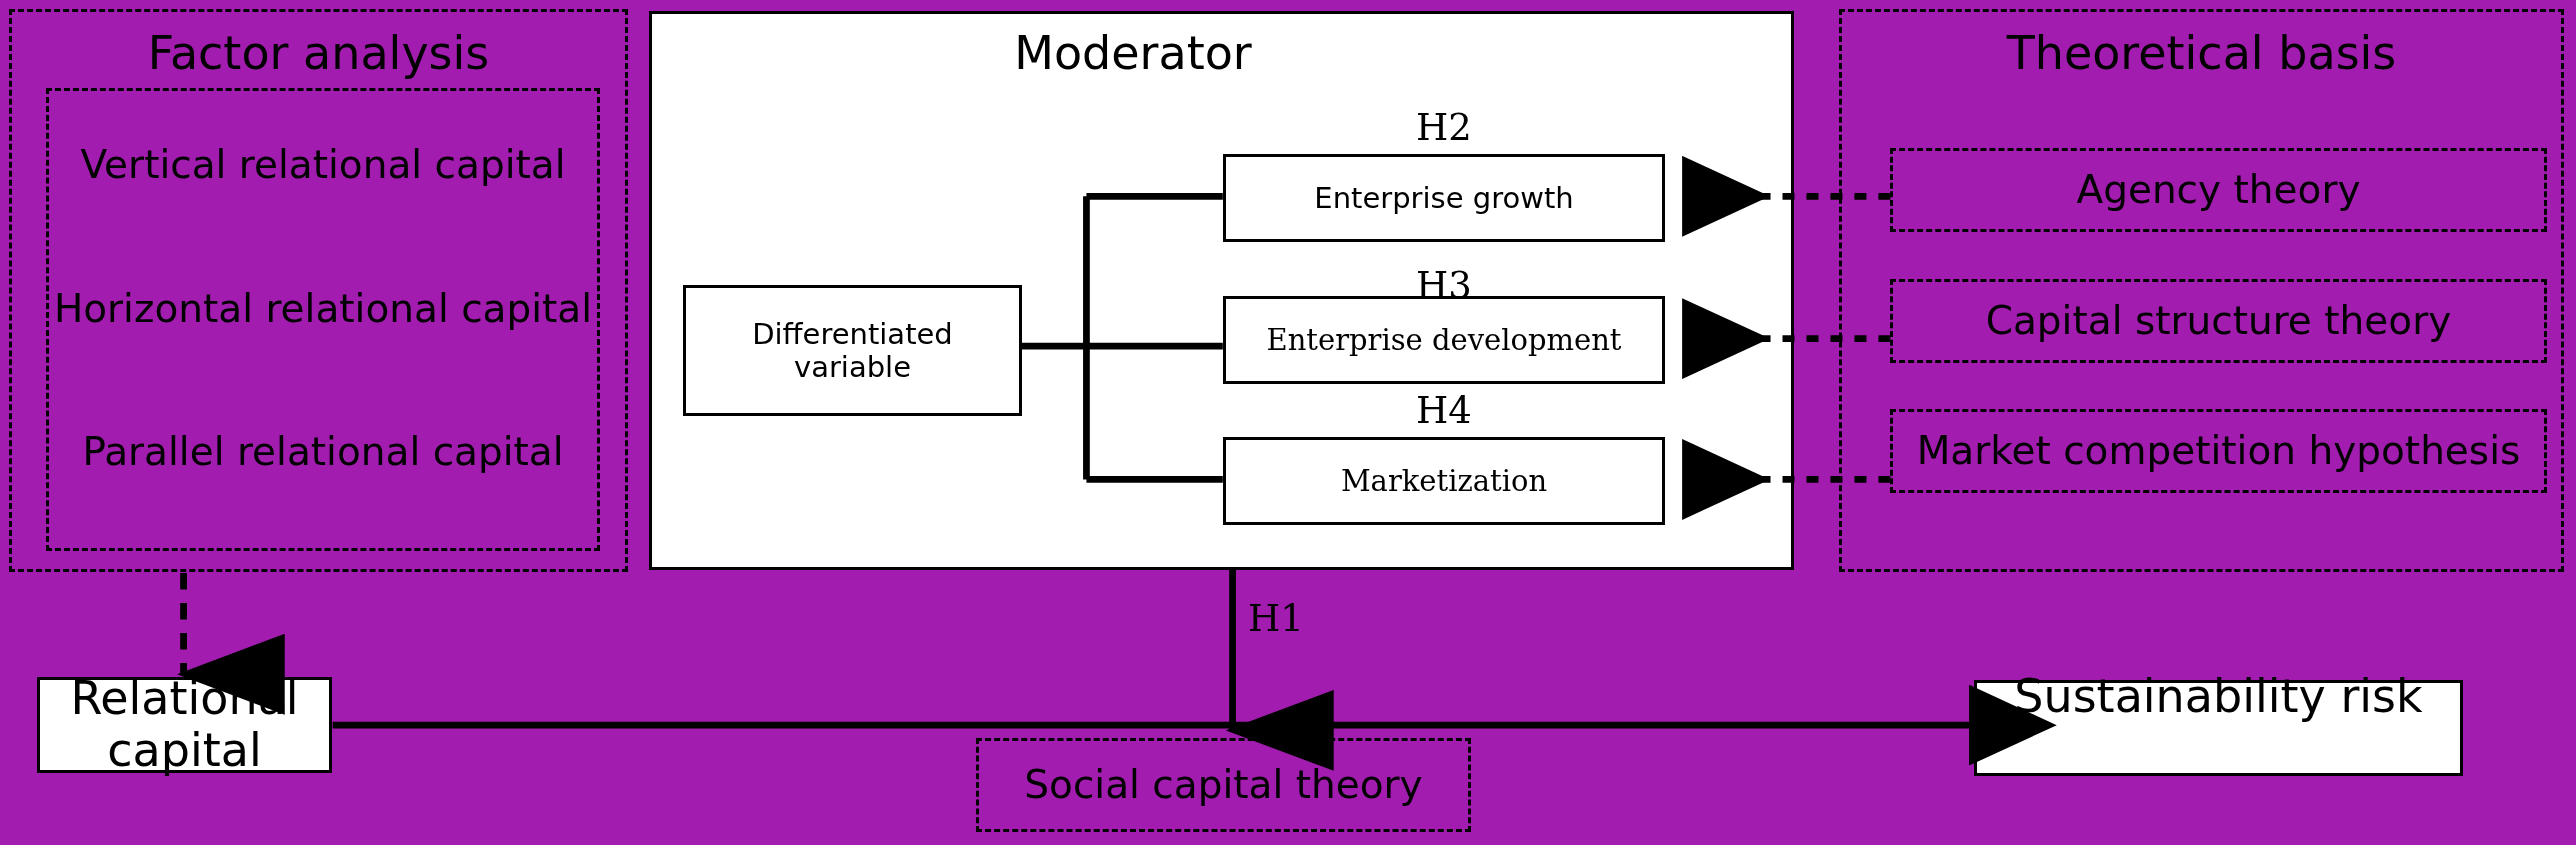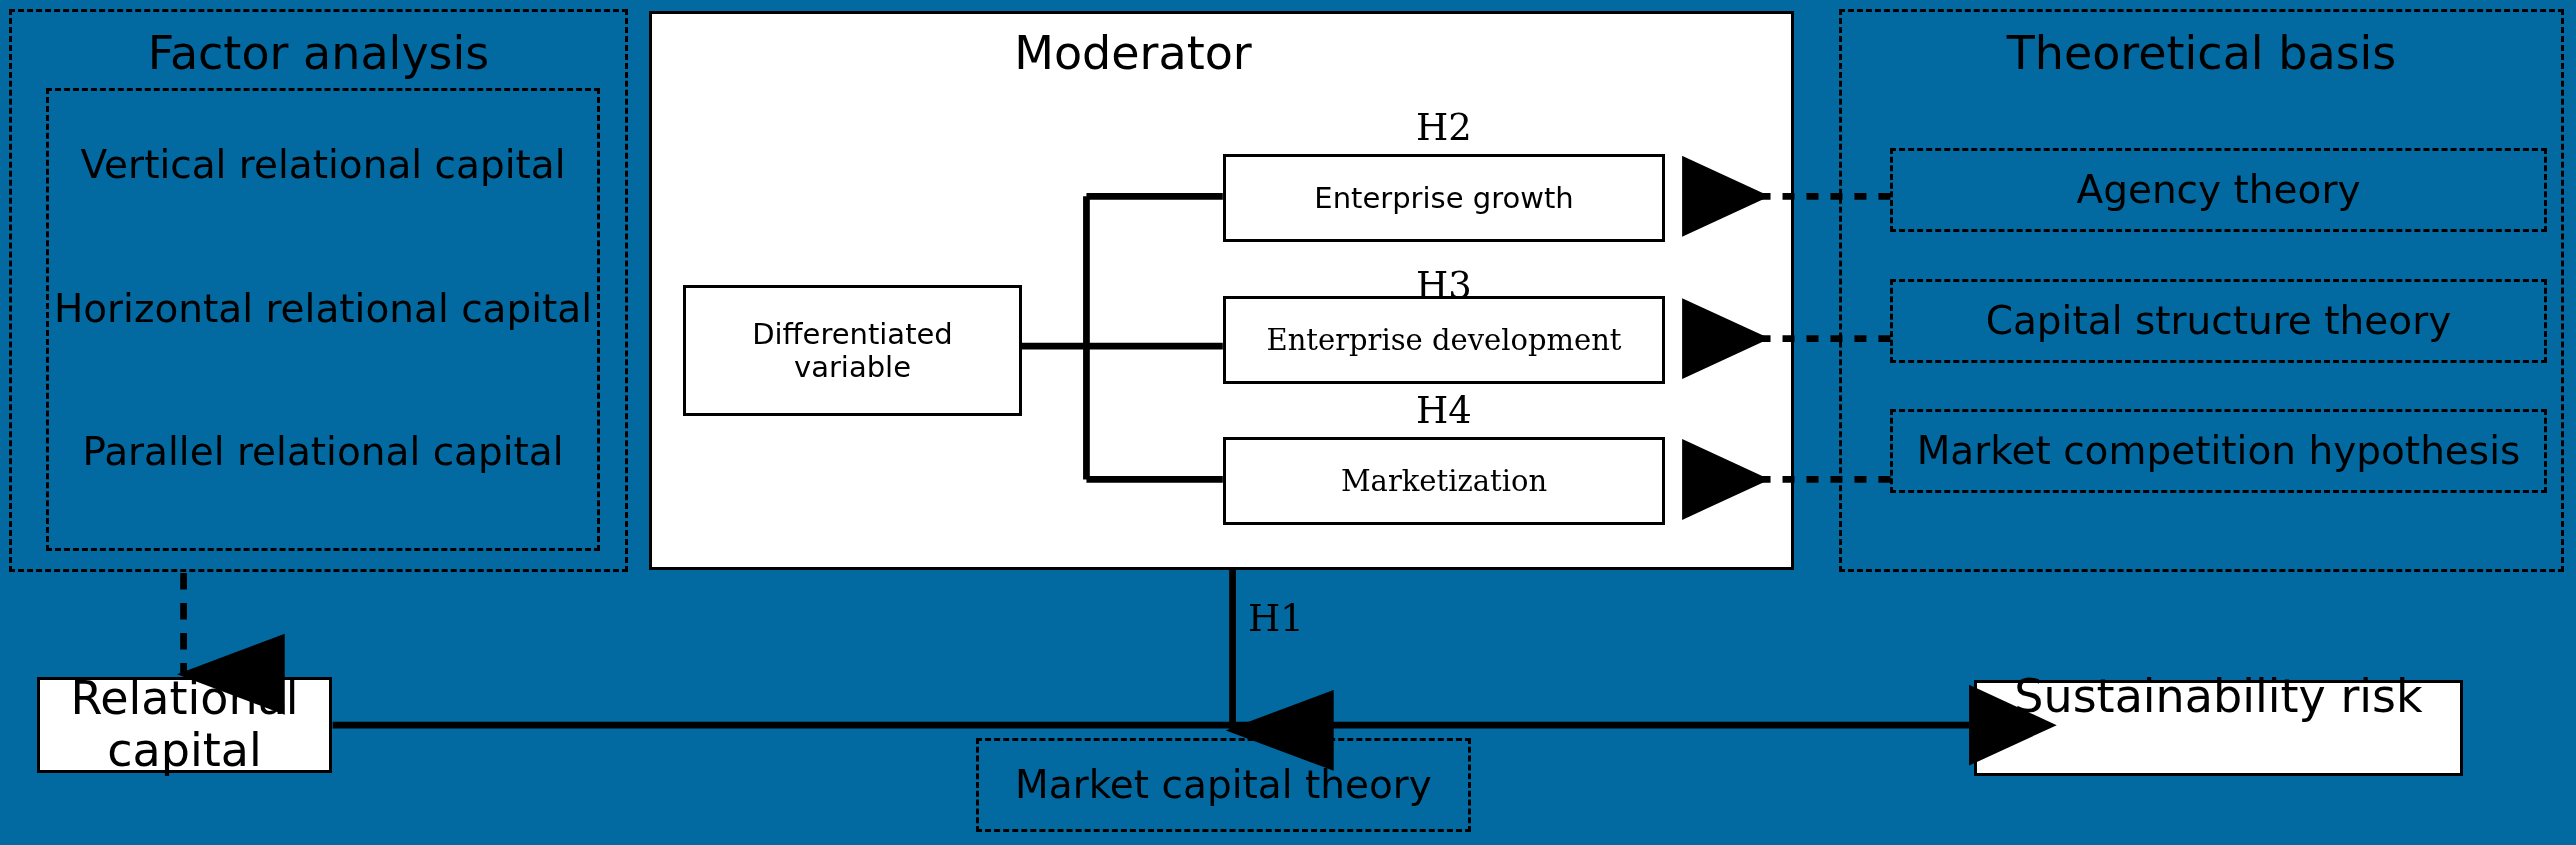--- a/index.html
+++ b/index.html
@@ -1,17 +1,17 @@
 <!DOCTYPE html>
 <html style="font-size:12px"><head>
 <meta charset="utf-8">
 <style>
   html,body{margin:0;padding:0;background:#ffffff;}
   body{width:2576px;height:845px;overflow:hidden;font-family:"DejaVu Sans",sans-serif;}
-  #stage{position:relative;width:2576px;height:845px;background:#0369a1;}
+  #stage{position:relative;width:2576px;height:845px;background:#a21caf;}
 
   .abs{position:absolute;box-sizing:border-box;}
 
   
   .dash-outer{border:3.7px dashed #000;}
   .dash-inner{border:3.7px dashed #000;}
   .solid-box{border:3.7px solid #000;background:#fff;}
   .solid-thin{border:3px solid #000;background:#fff;}
 
   
@@ -81,21 +81,21 @@
   <div class="abs dash-inner" style="left:1890px;top:409px;width:657px;height:84px;"></div>
   <div class="txt item-label sans" style="left:1890px;top:409px;width:657px;height:84px;">Market competition hypothesis</div>
 
   <div class="abs solid-thin" style="left:37px;top:677px;width:295px;height:96px;"></div>
   <div class="txt big-label sans" style="left:37px;top:677px;width:295px;height:96px;">Relational capital</div>
 
   <div class="abs solid-thin" style="left:1974px;top:680px;width:489px;height:96px;"></div>
   <div class="txt big-label sans" style="left:1974px;top:645px;width:489px;height:104px;">Sustainability risk</div>
 
   <div class="abs dash-inner" style="left:976px;top:738px;width:495px;height:94px;"></div>
-  <div class="txt item-label sans" style="left:976px;top:738px;width:495px;height:94px;">Market capital theory</div>
+  <div class="txt item-label sans" style="left:976px;top:738px;width:495px;height:94px;">Social capital theory</div>
 
   <div class="txt hyp-label serif" style="left:1248px;top:596px;width:90px;height:45px;justify-content:flex-start;">H1</div>
 
   <svg id="wires" viewBox="0 0 3438 1128" preserveAspectRatio="none">
     <defs>
       <marker id="arrowL" markerWidth="14" markerHeight="12" refX="13" refY="6" orient="auto" markerUnits="strokeWidth">
         <path d="M13,0 L13,12 L0,6 z" fill="#000"></path>
       </marker>
       <marker id="arrowR" markerWidth="14" markerHeight="12" refX="1" refY="6" orient="auto" markerUnits="strokeWidth">
         <path d="M1,0 L1,12 L14,6 z" fill="#000"></path>

